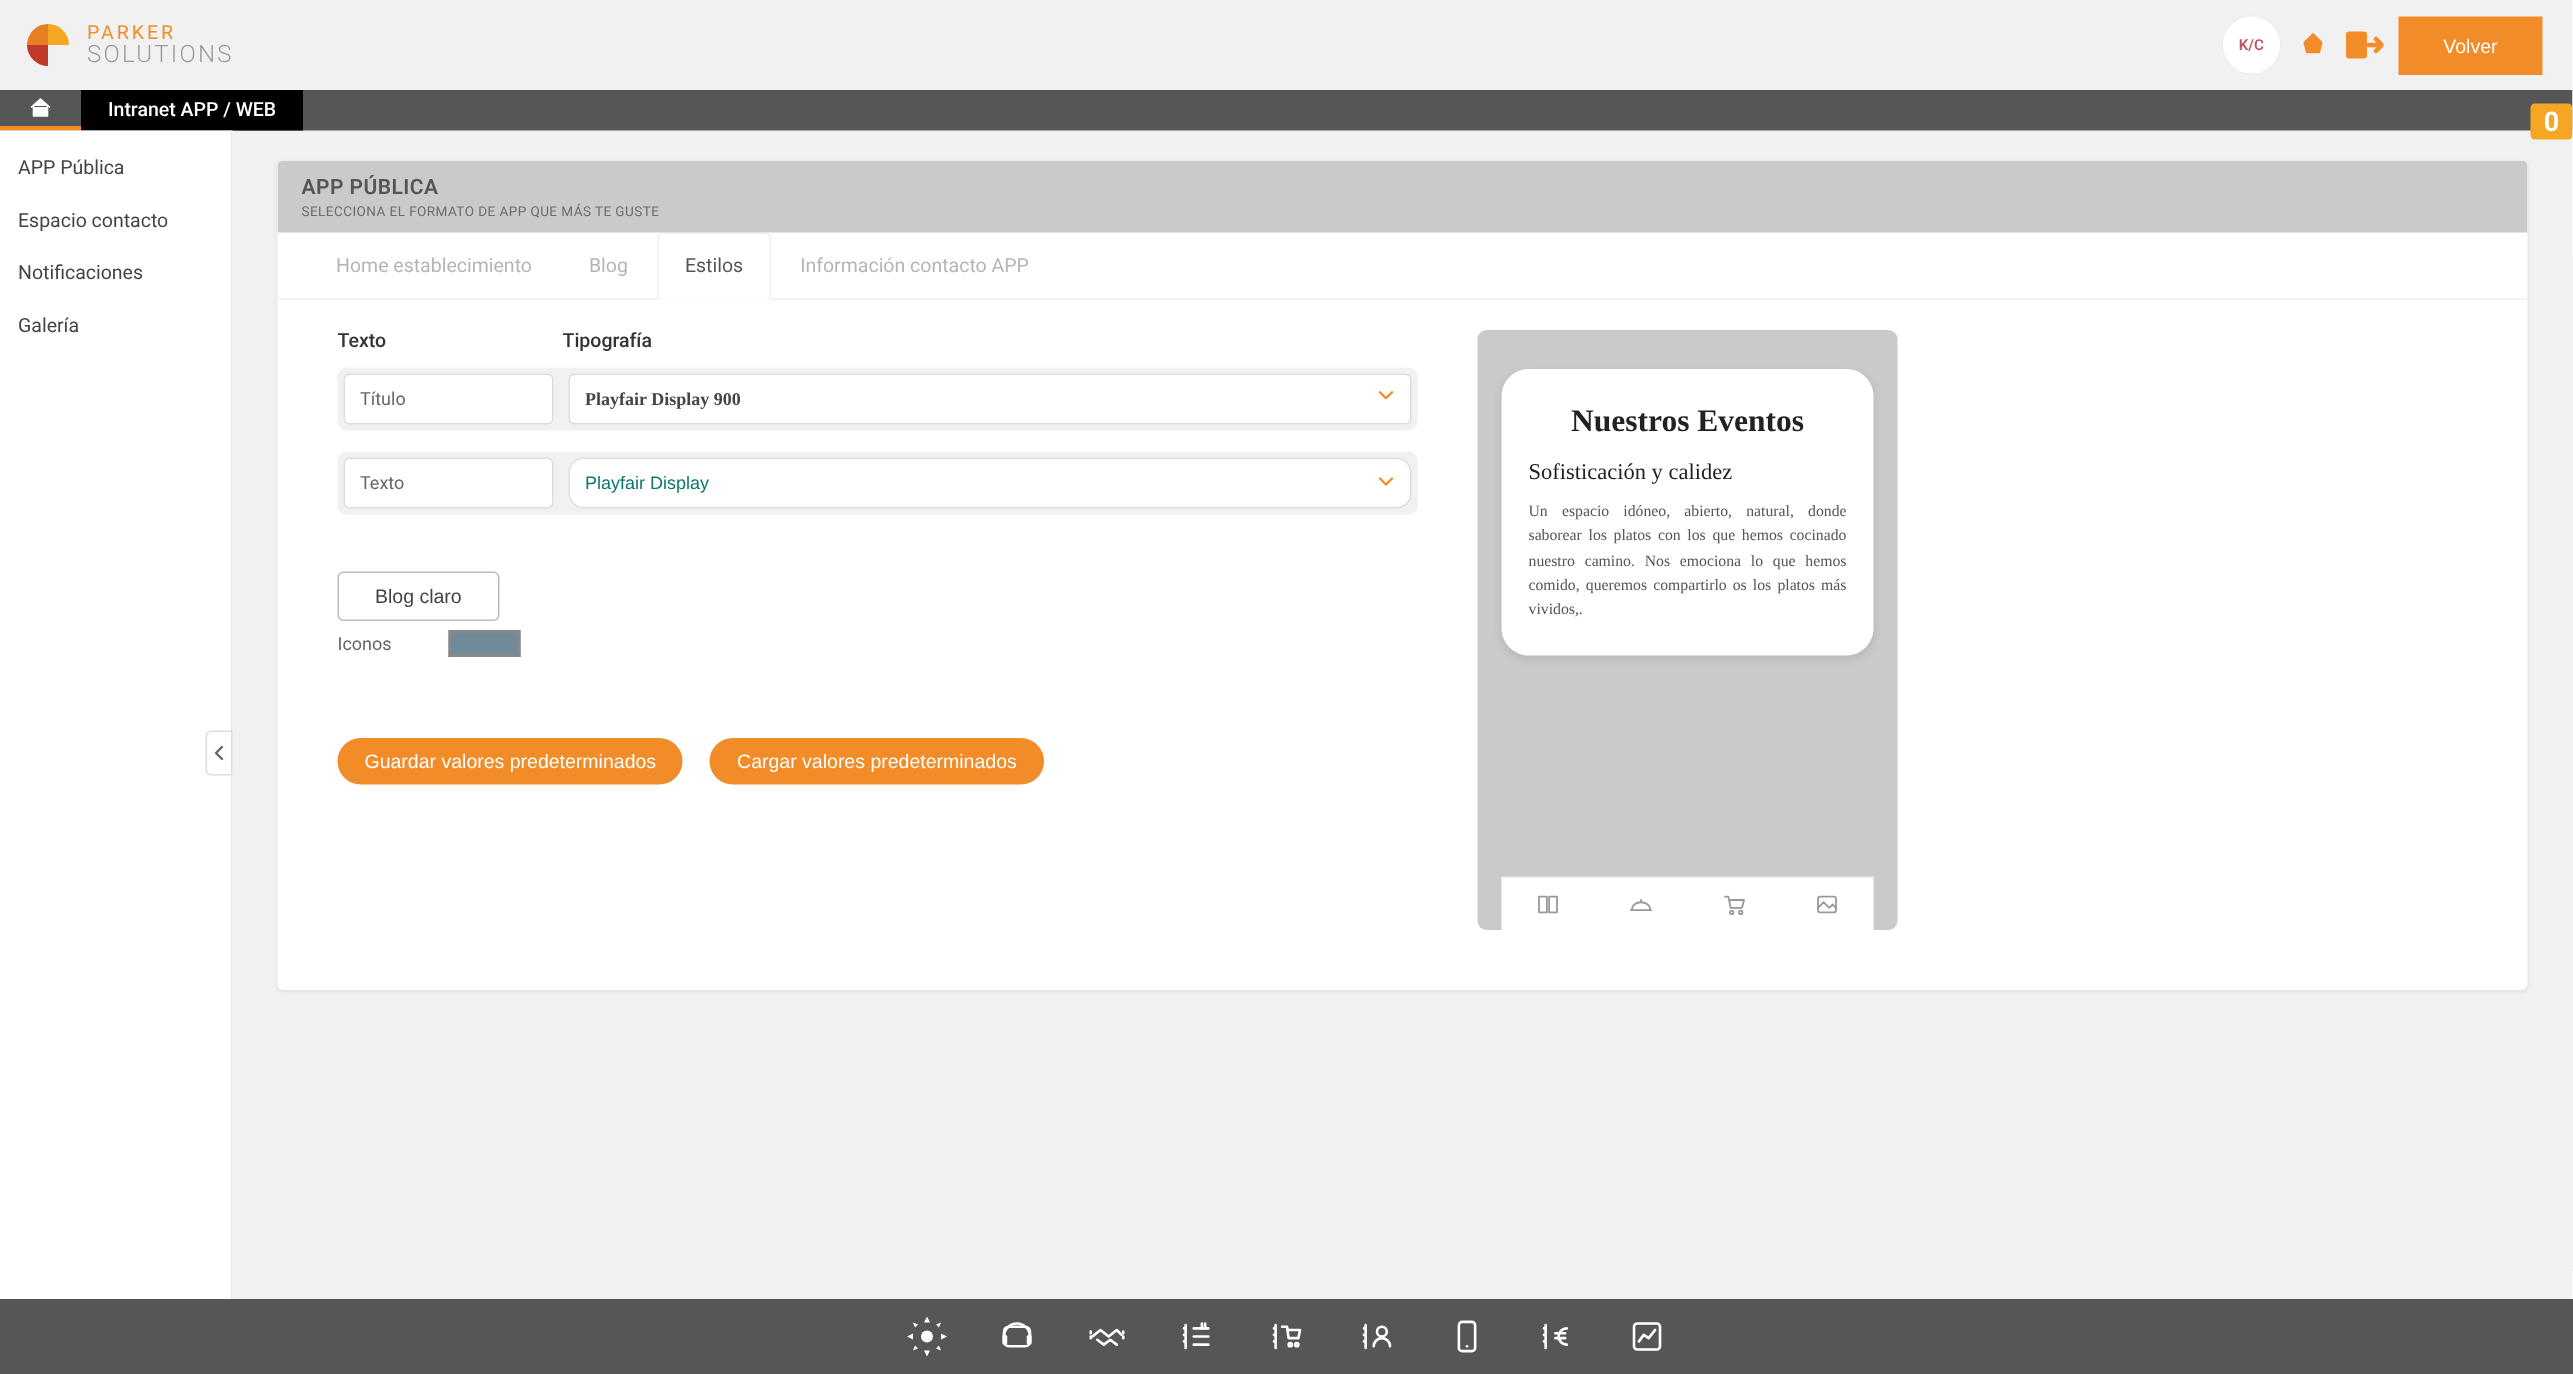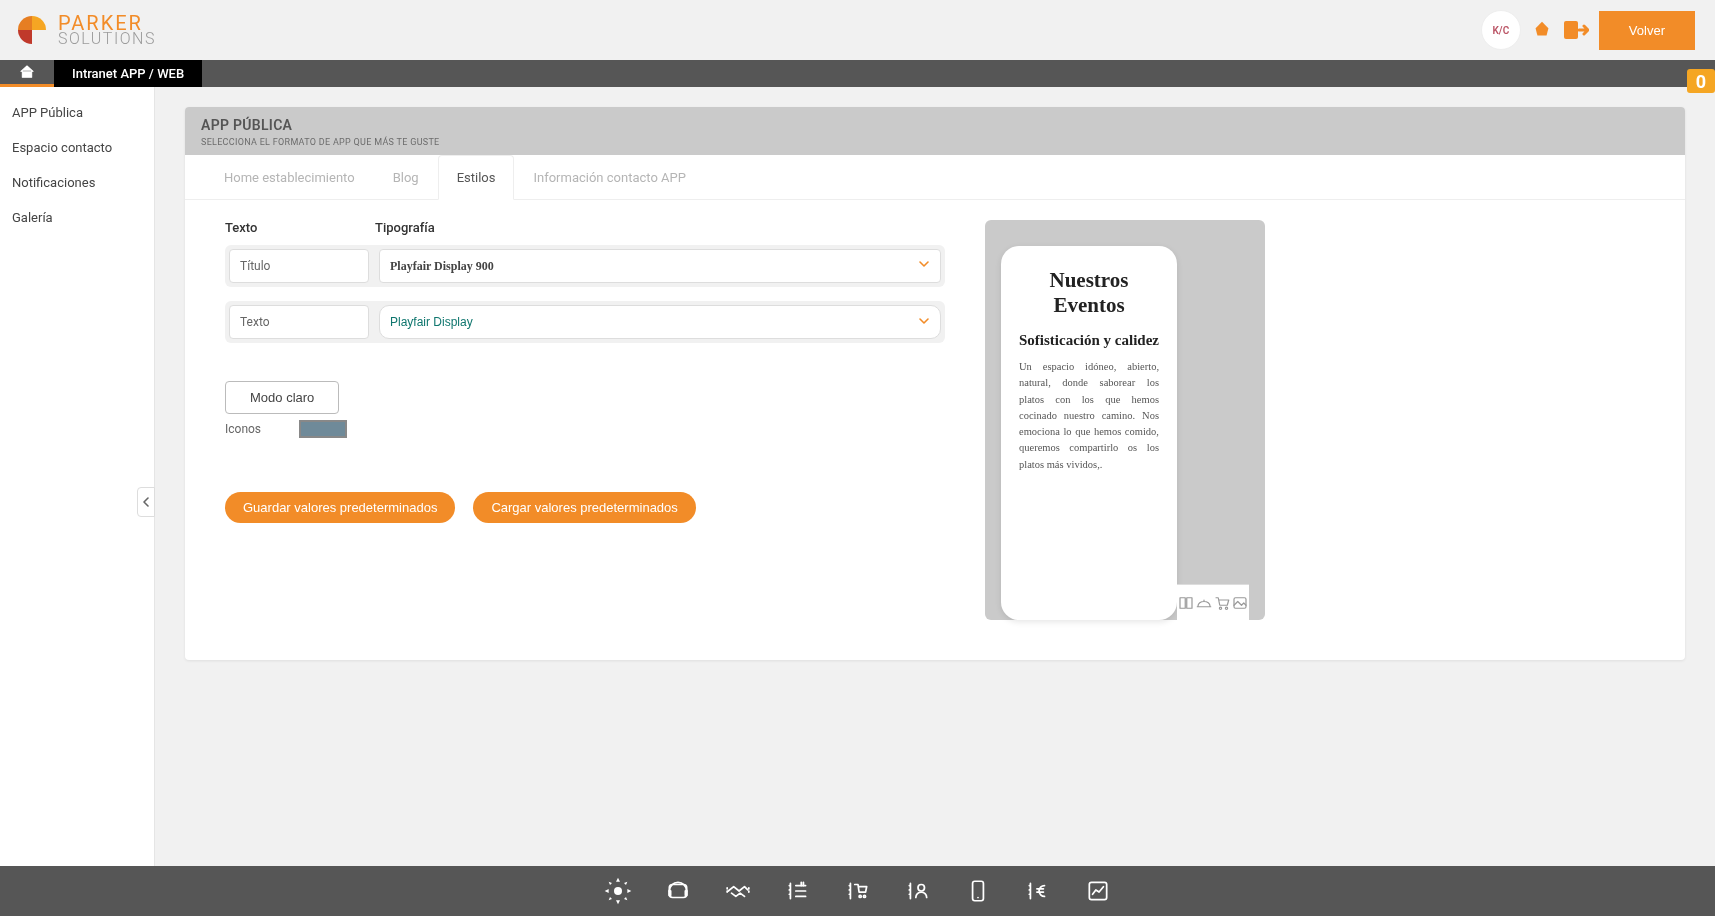--- a/index.html
+++ b/index.html
@@ -15,21 +15,21 @@
       height: 60px;
       background: #f1f1f1;
       display: flex;
       align-items: center;
       padding: 0 20px 0 14px;
       justify-content: space-between;
     }
     .logo-wrap { display: flex; align-items: center; gap: 8px; }
     .logo-icon { width: 36px; height: 36px; position: relative; }
     .logo-text { display: flex; flex-direction: column; line-height: 0.9; }
-    .logo-text .l1 { color: #f28c28; font-size: 20px; letter-spacing: 2px; font-weight: 400; }
+    .logo-text .l1 { color: #f28c28; font-size: 13px; letter-spacing: 2px; font-weight: 400; }
     .logo-text .l2 { color: #9c9c9c; font-size: 16px; letter-spacing: 1.5px; font-weight: 300; }
 
     .topbar-right { display: flex; align-items: center; gap: 10px; }
     .avatar-circle {
       width: 40px; height: 40px; border-radius: 50%; background: #fff;
       border: 1px solid #eee; display:flex; align-items:center; justify-content:center;
       font-size: 10px; color: #b56; font-weight: 600;
     }
     .bell-icon, .exit-icon { color: #f28c28; display:flex; align-items:center; justify-content:center; cursor:pointer; }
     .btn-volver {
@@ -128,27 +128,27 @@
 
     .action-btns { display:flex; gap: 18px; margin-top: 54px; }
     .pill-btn {
       background: #f28c28; color: #fff; border: none; border-radius: 20px;
       padding: 8px 18px; font-size: 13px; cursor: pointer;
     }
 
     
     .phone {
       background: #cacaca; border-radius: 6px; padding: 26px 16px 0; height: 400px;
-      display:flex; flex-direction:row;
+      display:flex; flex-direction:column;
     }
     .card {
       background: #fff; border-radius: 18px; padding: 22px 18px; box-shadow: 0 2px 6px rgba(0,0,0,.1);
     }
     .card h3 { font-family: Georgia, "Times New Roman", serif; font-weight: 900; font-size: 21px; color: #222; text-align:center;}
-    .card h4 { font-family: Georgia, serif; font-weight: 700; font-size: 15px; color: #222; margin-top: 14px;}
+    .card h4 { font-family: Georgia, serif; font-weight: 400; font-size: 15px; color: #222; margin-top: 14px;}
     .card p { font-family: Georgia, serif; font-size: 10.5px; color: #555; margin-top: 10px; text-align: justify; line-height: 1.55;}
     .phone-tabs {
       margin-top: auto; background: #fff; height: 36px; border-top: 1px solid #ddd;
       display:flex; justify-content: space-around; align-items:center; color:#999;
     }
     .phone-tabs span { cursor:pointer; display:flex; align-items:center;}
 
     
     .bottombar {
       position: fixed; bottom: 0; left: 0; right: 0; height: 50px; background: #565656;
@@ -255,21 +255,21 @@
           <div class="field-row">
             <div class="field-label">Texto</div>
             <div class="field-select normal">
               <span>Playfair Display</span>
               <span class="chev"><svg width="12" height="12" viewBox="0 0 12 12">
                     <path d="M2 4 L6 8 L10 4"></path>
                   </svg></span>
             </div>
           </div>
 
-          <button class="mode-btn">Modo claro</button>
+          <button class="mode-btn">Blog claro</button>
 
           <div class="swatch-row" style="margin-top:6px;">
             <span class="lbl">Iconos</span>
             <div class="swatch b"></div>
           </div>
 
           <div class="action-btns">
             <button class="pill-btn">Guardar valores predeterminados</button>
             <button class="pill-btn">Cargar valores predeterminados</button>
           </div>

